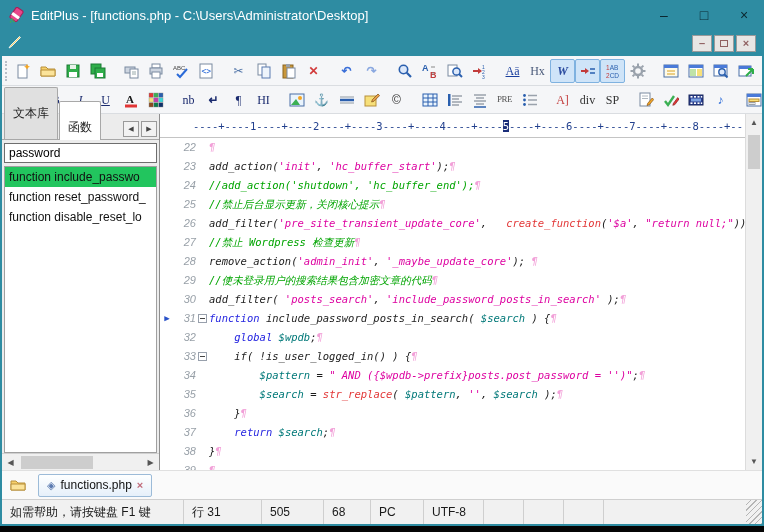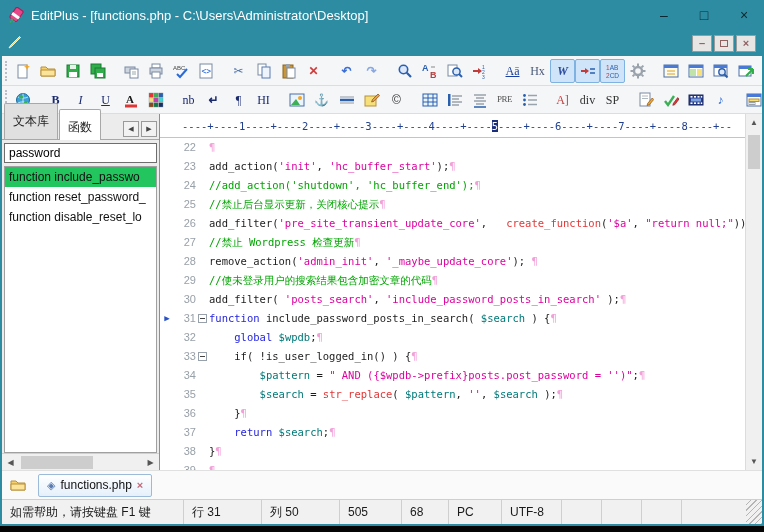--- a/index.html
+++ b/index.html
@@ -33,39 +33,39 @@
   .tbtxt.b{font-weight:bold;}
   .tbtxt.i{font-style:italic;}
   .tbtxt.u{text-decoration:underline;}
   .tbtxt.serif{font-family:"Liberation Serif",serif;}
   .tbtxt.sm{font-size:9px;letter-spacing:-0.5px;}
   .tbsep{width:1px;height:20px;background:#c6ccd4;margin:0 4px;}
   
   .main{display:flex;height:356px;}
   .sidebar{width:158px;border-right:1px solid #8f8f8f;background:#ececec;display:flex;flex-direction:column;}
   .side-tabs{height:26px;display:flex;align-items:flex-end;padding:3px 2px 0 2px;border-bottom:1px solid #a8a8a8;background:#ececec;}
-  .side-tab{font-size:12px;padding:9px 8px;border:1px solid #a8a8a8;border-bottom:none;background:#e0e0e0;color:#222;margin-right:1px;border-radius:2px 2px 0 0;}
+  .side-tab{font-size:12px;padding:17px 8px;border:1px solid #a8a8a8;border-bottom:none;background:#e0e0e0;color:#222;margin-right:1px;border-radius:2px 2px 0 0;}
   .side-tab.active{background:#fff;position:relative;top:1px;padding-bottom:4px;}
   .side-tab-arrows{margin-left:auto;display:flex;gap:2px;padding-bottom:2px;}
   .sarrow{width:16px;height:16px;border:1px solid #9a9a9a;background:#f2f2f2;display:flex;align-items:center;justify-content:center;font-size:7px;color:#444;}
   .side-search{padding:3px 2px;background:#ececec;}
   .side-search input{width:100%;height:20px;border:1px solid #6e6e6e;font-size:12px;padding:1px 4px;font-family:"Liberation Sans",sans-serif;}
   .side-list{flex:1;background:#fff;border:1px solid #a0a0a0;margin:0 2px;overflow:hidden;}
   .side-item{height:20px;line-height:20px;font-size:12px;padding-left:4px;white-space:nowrap;color:#111;}
   .side-item.selected{background:#22c55e;}
   .side-hscroll{height:17px;background:#f0f0f0;border-top:1px solid #d0d0d0;display:flex;align-items:center;}
   .hs-arrow{width:17px;height:17px;display:flex;align-items:center;justify-content:center;font-size:8px;color:#555;}
   .hs-thumb{width:72px;height:13px;background:#cdcdcd;margin-left:2px;}
   .hs-thumb2{flex:1;}
   
   .editor{flex:1;display:flex;flex-direction:column;background:#fff;overflow:hidden;}
-  .ruler{height:24px;border-bottom:1px solid #c4c4c4;font-family:"DejaVu Sans Mono",monospace;font-size:10.5px;color:#22408e;display:flex;align-items:center;padding-left:22px;white-space:pre;overflow:hidden;}
+  .ruler{height:24px;border-bottom:1px solid #c4c4c4;font-family:"DejaVu Sans Mono",monospace;font-size:10.5px;color:#22408e;display:flex;align-items:center;padding-left:33px;white-space:pre;overflow:hidden;}
   .ruler .hl{background:#1b2e7a;color:#fff;}
   .codelines{flex:1;overflow:hidden;font-family:"DejaVu Sans Mono",monospace;font-size:10.5px;}
-  .cline{display:flex;height:19px;line-height:19px;white-space:pre;}
+  .cline{display:flex;height:19px;line-height:19px;white-space:pre;font-style:italic;}
   .cmark{width:14px;flex:0 0 auto;color:#2a52c8;font-size:9px;text-align:center;}
   .clnum{width:22px;flex:0 0 auto;text-align:right;color:#98a0a8;font-size:11px;font-family:"Liberation Sans",sans-serif;}
   .cfold{width:13px;flex:0 0 auto;display:flex;align-items:center;justify-content:center;}
   .foldbox{width:9px;height:9px;border:1px solid #98a0ac;background:#fff;position:relative;}
   .foldbox::before{content:"";position:absolute;left:1px;right:1px;top:3px;height:1px;background:#444;}
   .ctext{flex:1;overflow:hidden;}
   .tk-p{color:#1c1c1c;} .tk-s{color:#dd00a0;} .tk-c{color:#00a400;} .tk-k{color:#2424e0;}
   .tk-f{color:#e23636;} .tk-v{color:#007878;} .tk-w{color:#f2a0d8;}
   
   .vscroll{width:17px;background:#f0f0f0;border-left:1px solid #dcdcdc;display:flex;flex-direction:column;}
@@ -691,21 +691,20 @@
       <div class="doc-tab">
         <span class="doc-diamond">◈</span>
         <span>functions.php</span>
         <span class="doc-close">×</span>
       </div>
     </div>
 
     <div class="statusbar" id="statusbar">
         <div class="st-cell" style="width: 182px;">如需帮助，请按键盘 F1 键</div>
         <div class="st-cell" style="width: 78px;">行 31</div>
-        <div class="st-cell" style="width: 78px;">列 50</div>
         <div class="st-cell" style="width: 62px;">505</div>
         <div class="st-cell" style="width: 47px;">68</div>
         <div class="st-cell" style="width: 53px;">PC</div>
         <div class="st-cell" style="width: 60px;">UTF-8</div>
         <div class="st-cell" style="width: 40px;"></div>
         <div class="st-cell" style="width: 40px;"></div>
         <div class="st-cell" style="width: 40px;"></div>
         <div class="st-cell st-last">19,943</div>
         <div class="st-cell st-grip"></div>
       </div>

